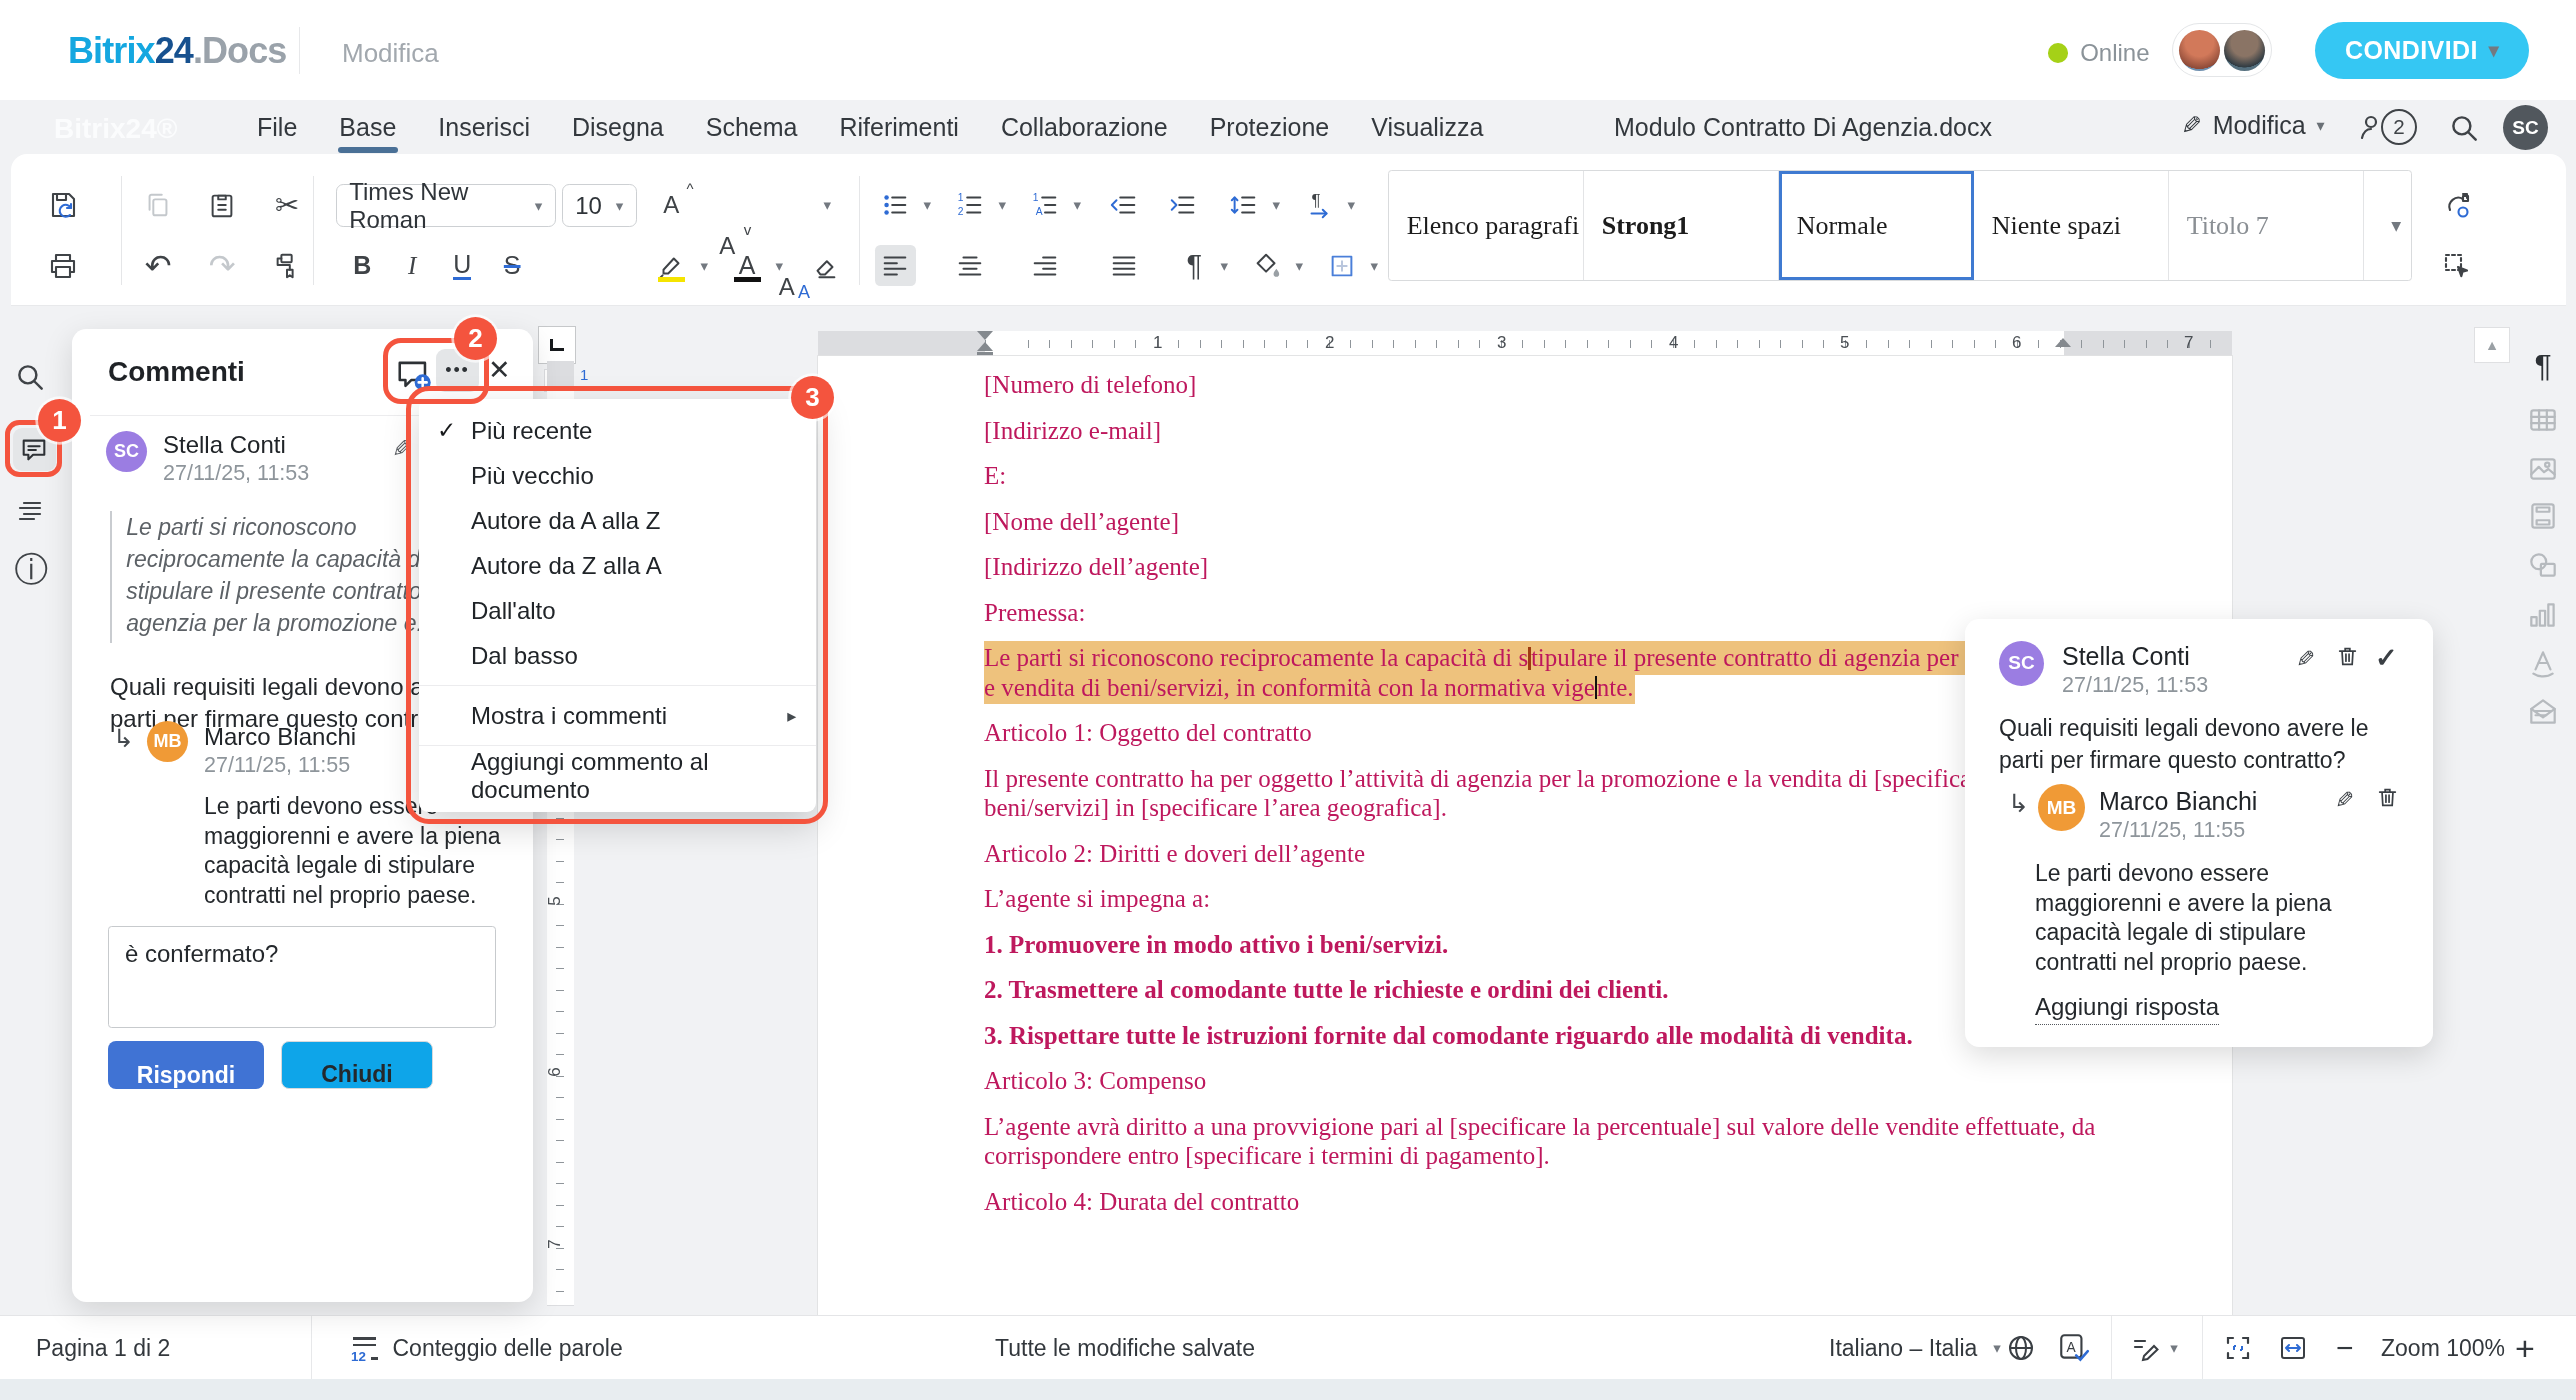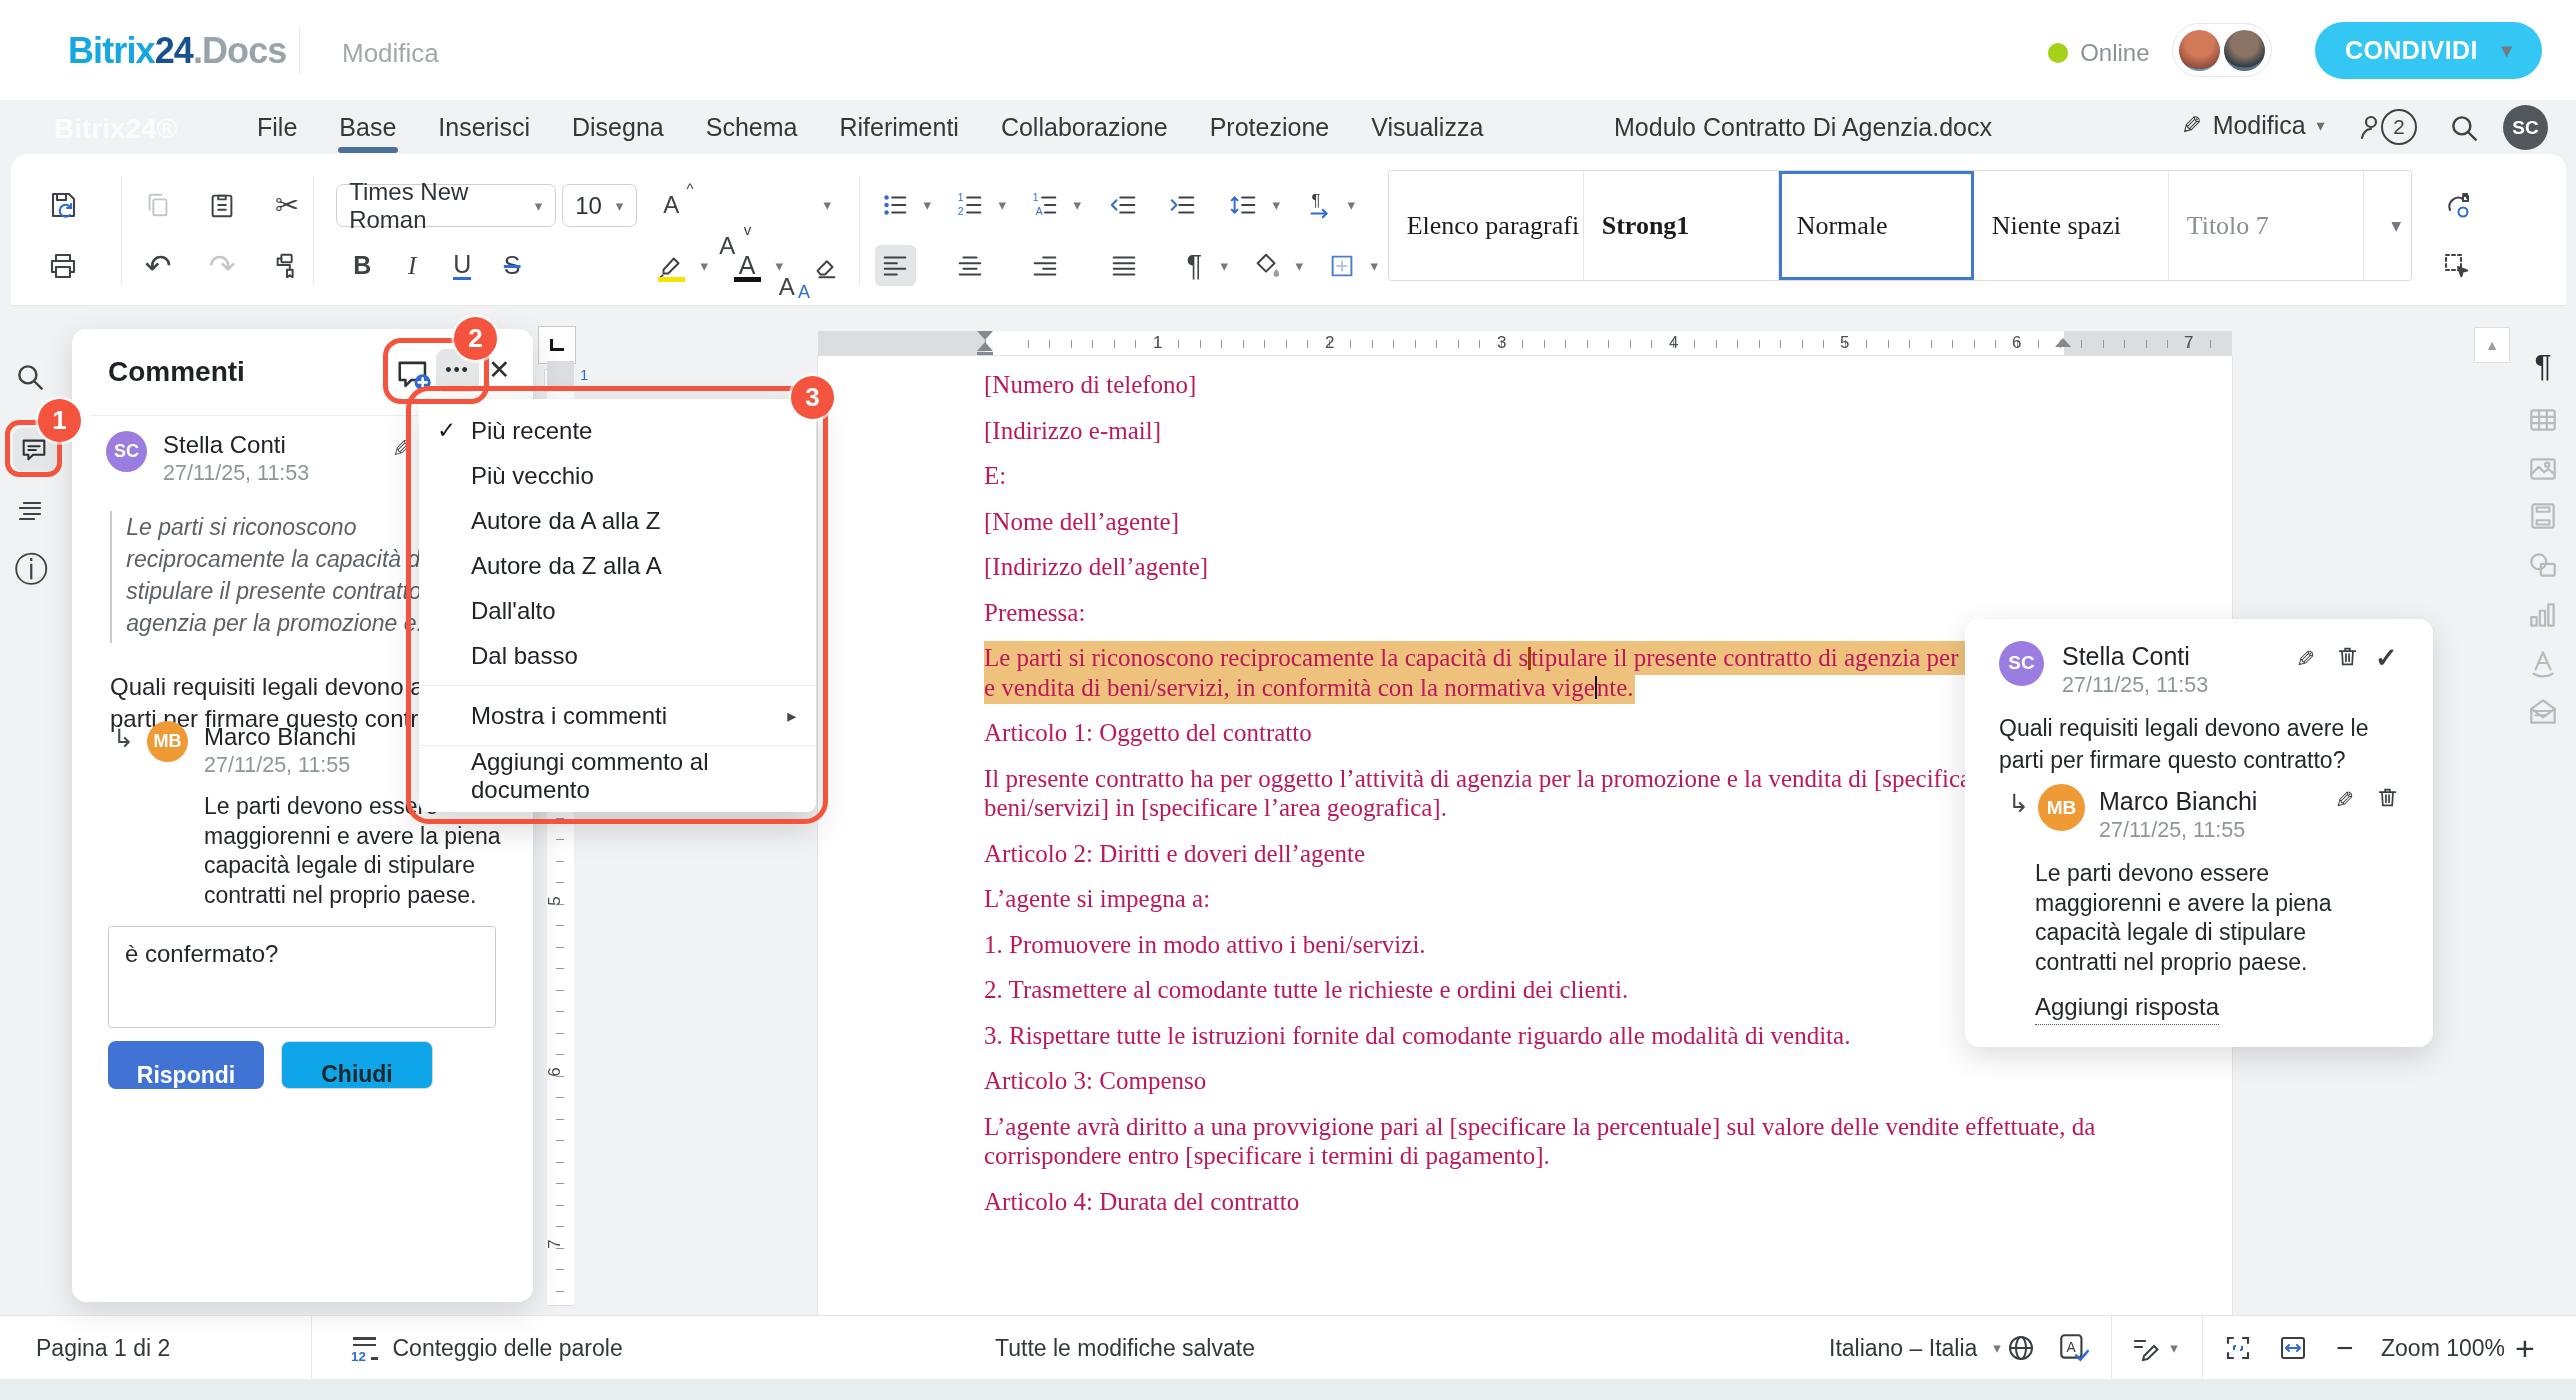--- a/index.html
+++ b/index.html
@@ -11,21 +11,21 @@
   .logo{position:absolute;left:68px;top:30px;font-size:36px;font-weight:800;letter-spacing:-0.9px}
   .logo .p1{color:#14a7e0}.logo .p2{color:#17518f}.logo .p3{color:#9aa2aa;font-weight:700}
   .top-divider{position:absolute;left:299px;top:27px;width:0.9px;height:47px;background:#e7e8ea}
   .top-mode{position:absolute;left:342px;top:38px;font-size:26px;color:#a2a8ae}
   .online{position:absolute;left:2048px;top:39px;font-size:24px;color:#8b9399;display:flex;align-items:center;gap:12.5px}
   .online .dot{width:19.7px;height:19.7px;border-radius:50%;background:#a5d117}
   .avpill{position:absolute;left:2172px;top:23px;height:54px;border:0.9px solid #e4e6e8;border-radius:27px;background:#fff;display:flex;align-items:center;padding:0 6.3px;gap:3.6px}
   .avpill .av{width:41px;height:41px;border-radius:50%}
   .av1{background:radial-gradient(circle at 50% 30%,#d2795a 0 40%,#8d4a38 75%,#6e8fae 76%)}
   .av2{background:radial-gradient(circle at 50% 32%,#8a7465 0 38%,#2e3a42 70%,#55707f 71%)}
-  .share-btn{position:absolute;left:2315px;top:21.5px;height:57px;padding:0 30px;border-radius:29px;background:#35c7f3;color:#fff;font-size:25px;font-weight:700;display:flex;align-items:center;gap:24px;letter-spacing:0.4px}
+  .share-btn{position:absolute;left:2315px;top:21.5px;height:57px;padding:0 30px;border-radius:29px;background:#35c7f3;color:#fff;font-size:25px;font-weight:700;display:flex;align-items:center;gap:11px;letter-spacing:0.4px}
   .share-btn .chev{font-size:19.7px}
   
   .menubar{position:absolute;left:0;top:100px;width:2576px;height:54px;background:#f1f2f4}
   .watermark{position:absolute;left:54px;top:12.5px;font-size:28px;font-weight:800;color:#fbfcfd}
   .tabs{position:absolute;left:257px;top:0;height:54px;display:flex;align-items:center;gap:42px}
   .tab{position:relative;font-size:25px;color:#33383d;cursor:pointer}
   .tab.active::after{content:"";position:absolute;left:-1.8px;right:-1.8px;bottom:-11.6px;height:6.3px;border-radius:3.6px;background:#4a7096}
   .doc-title{position:absolute;left:1614px;top:13.4px;font-size:25px;color:#33383d}
   .mode-ctl{position:absolute;left:2181px;top:10.7px;display:flex;align-items:center;gap:10.7px;font-size:25px;color:#33383d}
   .mode-ctl .pen{font-size:25px;display:inline-block;transform:scaleX(-1)}
@@ -73,21 +73,21 @@
   .rulerminus{position:absolute;left:544px;top:369px;width:27px;height:23px;background:#fff;border:0.9px solid #dcdde0;display:flex;align-items:center;justify-content:center}
   .rulerminus i{display:block;width:9px;height:1.8px;background:#9aa0a5}
   .scrollup{position:absolute;left:2474px;top:327px;width:36px;height:36px;background:#fff;border:0.9px solid #dfe0e2;display:flex;align-items:center;justify-content:center;font-size:14.3px;color:#9aa0a5}
   .mark{position:absolute}
   .tri-down{width:0;height:0;border-left:8px solid transparent;border-right:8px solid transparent;border-top:9.8px solid #84898e}
   .tri-up{width:0;height:0;border-left:8px solid transparent;border-right:8px solid transparent;border-bottom:9.8px solid #84898e}
   .mark .box{width:16px;height:6.3px;background:#84898e;margin-top:0.9px}
   
   .doc{position:absolute;left:984px;top:370px;width:1114px;font-family:"Liberation Serif",serif;font-size:25px;line-height:29.5px;color:#be185d}
   .dp{margin-bottom:16px}
-  .dp.b{font-weight:400}
+  .dp.b{font-weight:700}
   .hlline{white-space:nowrap}
   .hlline .hl{background:#eec27d;padding:2.7px 1.8px 3.6px 0}
   .caret-a{display:inline-block;width:2.7px;height:23px;background:#a03b12;vertical-align:-3.6px}
   .caret-t{display:inline-block;width:1.8px;height:23px;background:#111;vertical-align:-3.6px}
   
   .lrail .ic{position:absolute;width:41px;height:41px;display:flex;align-items:center;justify-content:center}
   .comments-rail{position:absolute;left:12.5px;top:428px;width:43px;height:43px;background:#e4e6e8;border-radius:9px;display:flex;align-items:center;justify-content:center}
   
   .cpanel{position:absolute;left:72px;top:329px;width:461px;height:973px;background:#fff;border-radius:14.3px;box-shadow:0 9px 30px rgba(0,0,0,.13);z-index:5}
   .cpanel .title{position:absolute;left:36px;top:27px;font-size:28px;font-weight:700;color:#1f2226}

